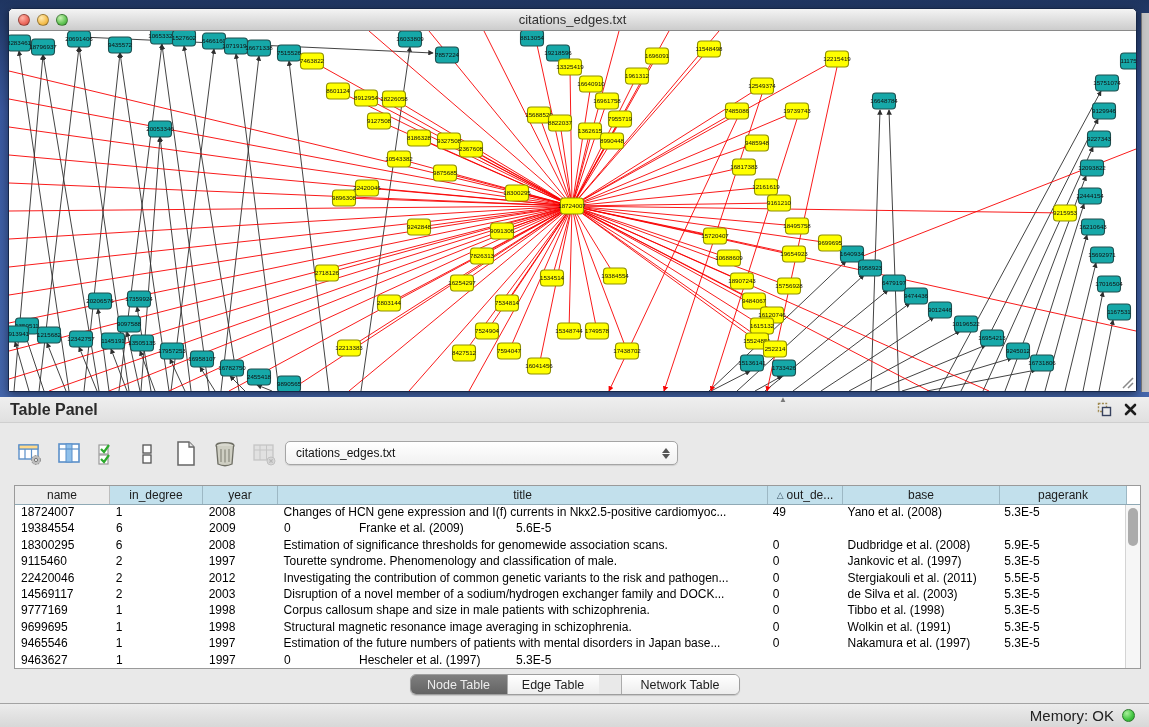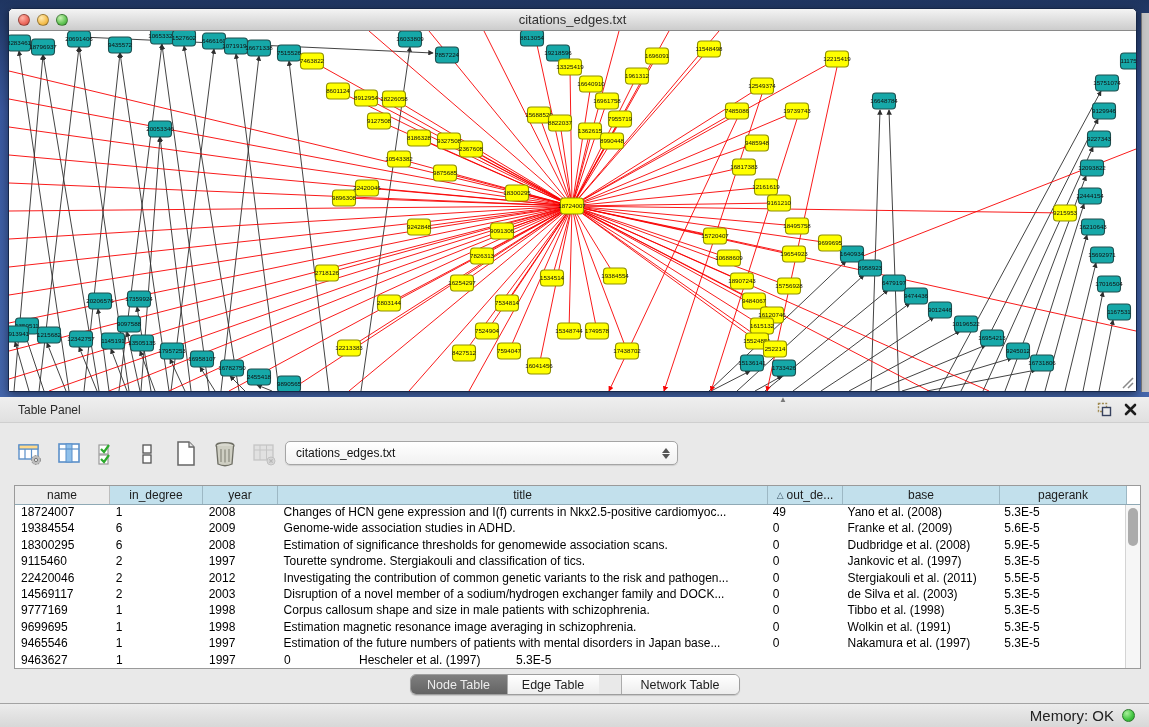--- a/index.html
+++ b/index.html
@@ -25,21 +25,21 @@
   .light.green { background:radial-gradient(circle at 35% 30%, #c7f2b2, #61c454 60%, #3f9e38); }
   .net-canvas { position:relative; width:1127px; height:360px; background:#fff; overflow:hidden; }
   .net-canvas svg { display:block; }
   .grip { position:absolute; right:2px; bottom:2px; }
 
   
   .table-panel { position:absolute; left:0; top:397px; width:1149px; height:306px; background:#e9e9e9; }
   .drag-handle { position:absolute; left:779px; top:0px; font-size:8px; color:#7a7a7a; line-height:6px; }
   .panel-header { height:26px; background:linear-gradient(180deg,#efefef,#e0e0e0);
     border-bottom:1px solid #cfcfcf; display:flex; align-items:center; }
-  .panel-title { font-size:12px; color:#2a2a2a; padding-left:18px; }
+  .panel-title { font-size:16px; color:#2a2a2a; padding-left:10px;font-weight:bold; }
   .panel-header-icons { margin-left:auto; display:flex; align-items:center; gap:12px; padding-right:12px; }
 
   .toolbar { position:absolute; left:16px; top:40px; height:34px; display:flex; align-items:center; gap:11px; }
   .tool { width:28px; height:28px; display:flex; align-items:center; justify-content:center; }
   .fx { font-family:"Liberation Serif", serif; font-style:italic; font-weight:bold; font-size:15px; color:#1a1a1a; }
   .dropdown { position:absolute; left:285px; top:44px; width:393px; height:24px;
     background:linear-gradient(180deg,#ffffff,#f1f1f1); border:1px solid #a5a5a5; border-radius:5px;
     box-shadow:0 1px 1px rgba(0,0,0,.12); display:flex; align-items:center; }
   .dropdown-value { font-size:12px; color:#111; padding-left:10px; }
   .stepper { margin-left:auto; padding-right:7px; display:flex; flex-direction:column; gap:1px; }
@@ -827,39 +827,38 @@
           <div class="td" style="width: 75px;">2008</div>
           <div class="td" style="width: 490px;">Changes of HCN gene expression and I(f) currents in Nkx2.5-positive cardiomyoc...</div>
           <div class="td" style="width: 75px;">49</div>
           <div class="td" style="width: 157px;">Yano et al. (2008)</div>
           <div class="td" style="width: 127px;">5.3E-5</div>
         </div>
         <div class="tr">
           <div class="td" style="width: 95px;">19384554</div>
           <div class="td" style="width: 93px;">6</div>
           <div class="td" style="width: 75px;">2009</div>
-          <div class="td" style="width: 490px;">Genome-wide association studies in ADHD.</div>
           <div class="td" style="width: 75px;">0</div>
           <div class="td" style="width: 157px;">Franke et al. (2009)</div>
           <div class="td" style="width: 127px;">5.6E-5</div>
         </div>
         <div class="tr">
           <div class="td" style="width: 95px;">18300295</div>
           <div class="td" style="width: 93px;">6</div>
           <div class="td" style="width: 75px;">2008</div>
           <div class="td" style="width: 490px;">Estimation of significance thresholds for genomewide association scans.</div>
           <div class="td" style="width: 75px;">0</div>
           <div class="td" style="width: 157px;">Dudbridge et al. (2008)</div>
           <div class="td" style="width: 127px;">5.9E-5</div>
         </div>
         <div class="tr">
           <div class="td" style="width: 95px;">9115460</div>
           <div class="td" style="width: 93px;">2</div>
           <div class="td" style="width: 75px;">1997</div>
-          <div class="td" style="width: 490px;">Tourette syndrome. Stergiakouli and classification of tics.</div>
+          <div class="td" style="width: 490px;">Tourette syndrome. Phenomenology and classification of male.</div>
           <div class="td" style="width: 75px;">0</div>
           <div class="td" style="width: 157px;">Jankovic et al. (1997)</div>
           <div class="td" style="width: 127px;">5.3E-5</div>
         </div>
         <div class="tr">
           <div class="td" style="width: 95px;">22420046</div>
           <div class="td" style="width: 93px;">2</div>
           <div class="td" style="width: 75px;">2012</div>
           <div class="td" style="width: 490px;">Investigating the contribution of common genetic variants to the risk and pathogen...</div>
           <div class="td" style="width: 75px;">0</div>
@@ -881,21 +880,21 @@
           <div class="td" style="width: 75px;">1998</div>
           <div class="td" style="width: 490px;">Corpus callosum shape and size in male patients with schizophrenia.</div>
           <div class="td" style="width: 75px;">0</div>
           <div class="td" style="width: 157px;">Tibbo et al. (1998)</div>
           <div class="td" style="width: 127px;">5.3E-5</div>
         </div>
         <div class="tr">
           <div class="td" style="width: 95px;">9699695</div>
           <div class="td" style="width: 93px;">1</div>
           <div class="td" style="width: 75px;">1998</div>
-          <div class="td" style="width: 490px;">Estimation magnetic resonance image averaging in schizophrenia.</div>
+          <div class="td" style="width: 490px;">Structural magnetic resonance image averaging in schizophrenia.</div>
           <div class="td" style="width: 75px;">0</div>
           <div class="td" style="width: 157px;">Wolkin et al. (1991)</div>
           <div class="td" style="width: 127px;">5.3E-5</div>
         </div>
         <div class="tr">
           <div class="td" style="width: 95px;">9465546</div>
           <div class="td" style="width: 93px;">1</div>
           <div class="td" style="width: 75px;">1997</div>
           <div class="td" style="width: 490px;">Estimation of the future numbers of patients with mental disorders in Japan base...</div>
           <div class="td" style="width: 75px;">0</div>

